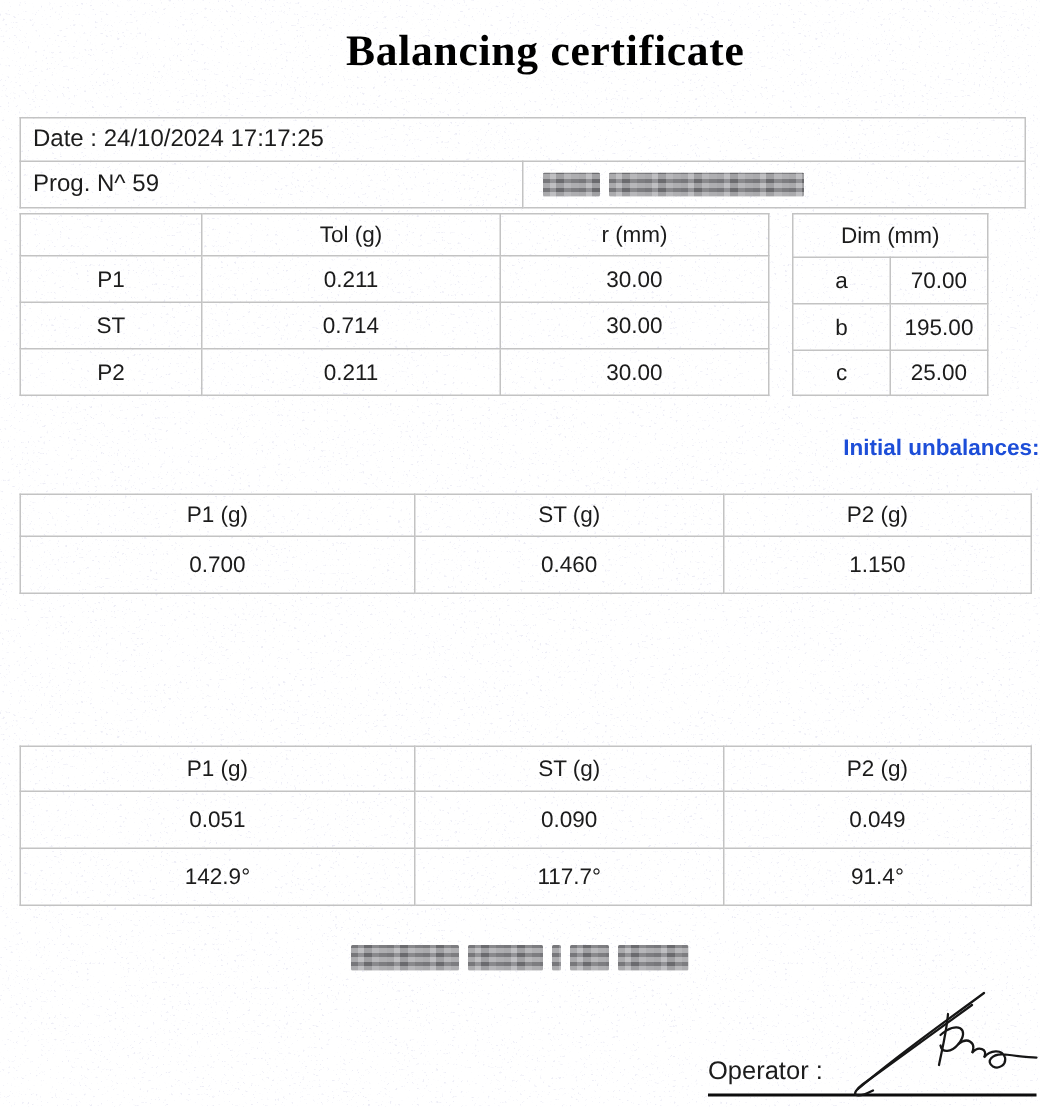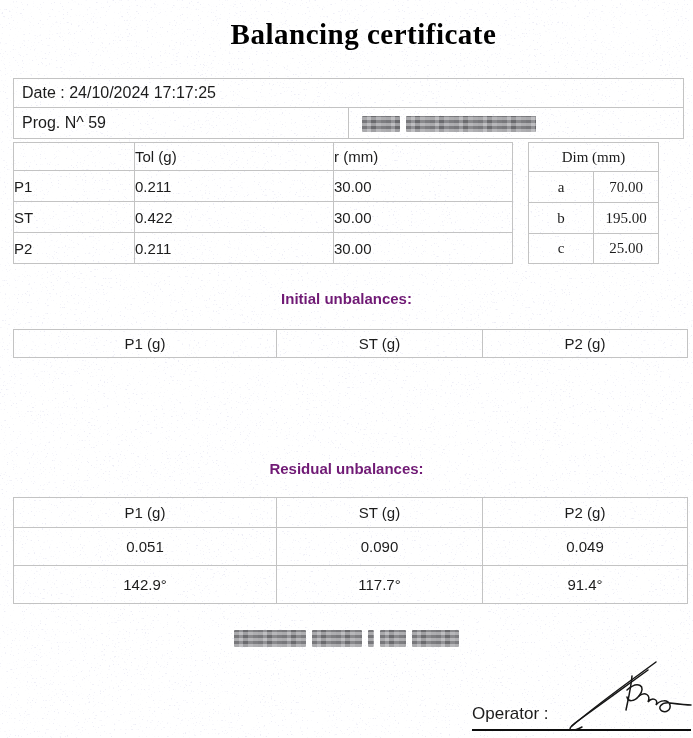--- a/index.html
+++ b/index.html
@@ -35,29 +35,29 @@
 
   .redacted { display:inline-flex; align-items:center; gap:6px; vertical-align:middle; }
   .redacted .blk {
     display:inline-block; height:16px; border-radius:1px;
     background-image:
       repeating-linear-gradient(0deg, rgba(255,255,255,0.30) 0 3px, rgba(0,0,0,0.10) 3px 6px),
       repeating-linear-gradient(90deg, #858589 0 5px, #a3a3a7 5px 9px, #77777b 9px 14px, #98989c 14px 19px, #8b8b8f 19px 24px);
   }
 
   .tol-table { position:absolute; top:142px; left:13px; width:496px; }
-  .tol-table td { text-align:left; }
-  .dim-table { position:absolute; top:142px; left:528px; width:131px;font-family:Liberation Serif, serif; }
+  .tol-table td { text-align:center; }
+  .dim-table { position:absolute; top:142px; left:528px; width:131px; }
   .dim-table td { text-align:center; }
   .hrow { height:28px; }
   .drow { height:31px; }
 
   .section-title {
-    position:absolute; left:0; width:693px; text-align:center;
-    font-weight:bold; font-size:15px; color:#701a75;
+    position:absolute; left:0; width:693px; text-align:right;
+    font-weight:bold; font-size:15px; color:#1d4ed8;
   }
   .initial-title  { top:290px; }
   .residual-title { top:460px; }
 
   .unb-table { position:absolute; left:13px; width:671px; }
   .unb-table td { text-align:center; }
   .initial-table  { top:329px; }
   .residual-table { top:497px; }
   .unb-table .hrow { height:28px; }
   .unb-table .vrow { height:38px; font-weight:bold; font-size:19px; color:#000; }
@@ -115,21 +115,21 @@
         <td style="width:198px">Tol (g)</td>
         <td style="width:178px">r (mm)</td>
       </tr>
       <tr class="drow">
         <td>P1</td>
         <td>0.211</td>
         <td>30.00</td>
       </tr>
       <tr class="drow">
         <td>ST</td>
-        <td>0.422</td>
+        <td>0.714</td>
         <td>30.00</td>
       </tr>
       <tr class="drow">
         <td>P2</td>
         <td>0.211</td>
         <td>30.00</td>
       </tr>
     </tbody>
       </table>
 
@@ -154,24 +154,28 @@
       </table>
 
     <div class="section-title initial-title">Initial unbalances:</div>
     <table class="unb-table initial-table">
       <tbody>
           <tr class="hrow">
         <td style="width:262px">P1 (g)</td>
         <td style="width:205px">ST (g)</td>
         <td style="width:204px">P2 (g)</td>
       </tr>
-    </tbody>
-      </table>
-
-    <div class="section-title residual-title">Residual unbalances:</div>
+      <tr class="vrow">
+        <td>0.700</td>
+        <td>0.460</td>
+        <td>1.150</td>
+      </tr>
+    </tbody>
+      </table>
+
     <table class="unb-table residual-table">
       <tbody>
           <tr class="hrow" style="height:30px">
         <td style="width:262px">P1 (g)</td>
         <td style="width:205px">ST (g)</td>
         <td style="width:204px">P2 (g)</td>
       </tr>
       <tr class="vrow">
         <td>0.051</td>
         <td>0.090</td>

